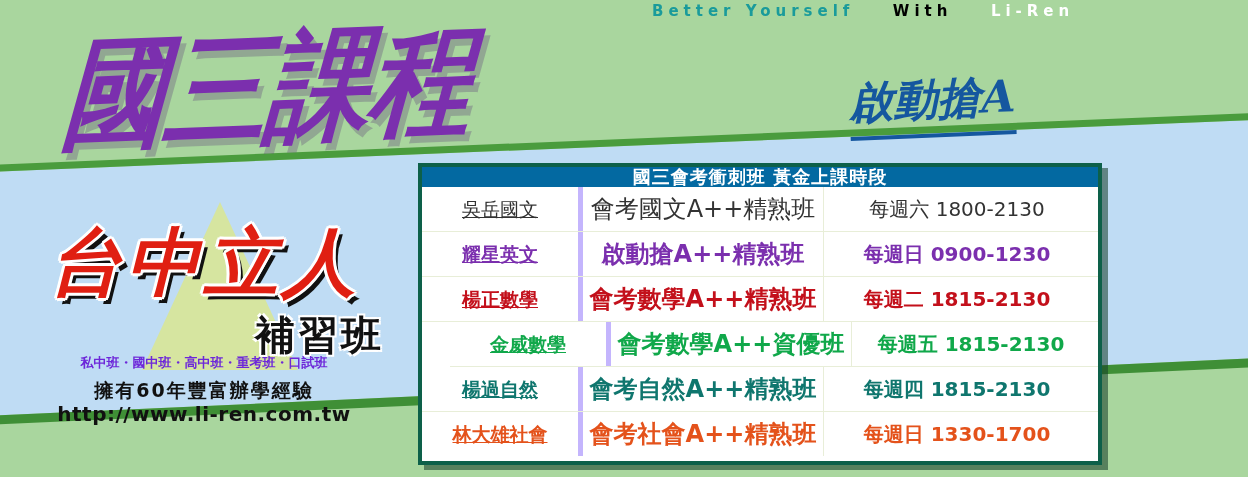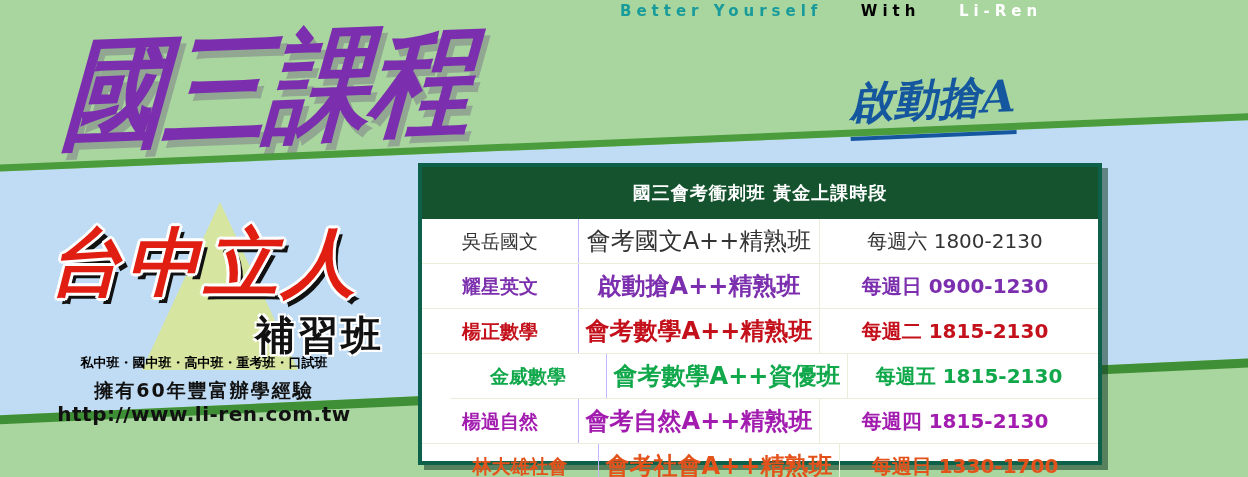--- a/index.html
+++ b/index.html
@@ -31,21 +31,21 @@
   }
 
   
   .tagline{
     position:absolute;top:2px;left:620px;width:620px;height:22px;
     letter-spacing:5px;font-size:15px;font-weight:bold;
     font-family:"DejaVu Sans","Liberation Sans",sans-serif;
     white-space:nowrap;
   }
   .tagline span{display:inline-block;vertical-align:top;}
-  .tl-1{color:#1a9b9b;}
+  .tl-1{color:#1a9b9b;margin-left:32px;}
   .tl-2{color:#000000;}
   .tl-3{color:#ffffff;}
   .tl-gap{width:18px;}
 
   
   .main-title{
     position:absolute;left:68px;top:16px;
     font-family:"DejaVu Sans","Liberation Sans",sans-serif;
     font-size:104px;font-weight:bold;
     color:#7b2fae;
@@ -96,21 +96,21 @@
     font-family:"DejaVu Sans","Liberation Sans",sans-serif;
     font-size:40px;font-weight:bold;
     color:#111;
     letter-spacing:3px;
     text-shadow:-2px -2px 0 #fff,2px -2px 0 #fff,-2px 2px 0 #fff,2px 2px 0 #fff;
     white-space:nowrap;
   }
   .logo-tags{
     position:absolute;left:6px;top:158px;width:360px;
     text-align:center;
-    font-size:13px;font-weight:bold;color:#000000;
+    font-size:13px;font-weight:bold;color:#6d28d9;
     letter-spacing:0px;white-space:nowrap;
   }
   .logo-exp{
     position:absolute;left:6px;top:182px;width:360px;
     text-align:center;
     font-size:19px;font-weight:bold;color:#111;
     letter-spacing:2px;white-space:nowrap;
   }
   .logo-url{
     position:absolute;left:6px;top:206px;width:360px;
@@ -124,33 +124,33 @@
     position:absolute;left:424px;top:168px;width:684px;height:302px;
     background:rgba(20,60,40,.55);
   }
   .table-card{
     position:absolute;left:418px;top:163px;width:684px;height:302px;
     background:#ffffff;
     border:4px solid #0d6049;
     box-sizing:border-box;
   }
   .table-head{
-    height:52px;background:#14532d;
+    height:20px;background:#0369a1;
     display:flex;align-items:center;justify-content:center;
     color:#ffffff;font-size:18px;font-weight:bold;letter-spacing:1px;
   }
   .table-body{display:block;}
   .trow{
     display:flex;height:44px;align-items:center;
     border-bottom:1px solid #e8eed8;
   }
-  .trow:last-child{border-bottom:none;padding-left:20px;}
+  .trow:last-child{border-bottom:none;}
   .c-teacher{
     width:156px;text-align:center;font-size:19px;font-weight:bold;
-    border-right:1px solid #c4b5fd;line-height:44px;
+    border-right:5px solid #c4b5fd;line-height:44px;text-decoration:underline;
   }
   .c-course{
     width:240px;text-align:center;font-size:24px;font-weight:bold;
     border-right:1px solid #e8eed8;line-height:44px;
   }
   .c-time{
     flex:1;text-align:center;font-size:20px;font-weight:bold;
     line-height:44px;padding-right:8px;
   }
   
@@ -202,21 +202,21 @@
         <div class="trow r2" style="color: rgb(195, 16, 27);">
           <div class="c-teacher">楊正數學</div>
           <div class="c-course">會考數學A++精熟班</div>
           <div class="c-time">每週二 1815-2130</div>
         </div>
         <div class="trow r3" style="color: rgb(16, 168, 74); margin-left: 28px;">
           <div class="c-teacher">金威數學</div>
           <div class="c-course">會考數學A++資優班</div>
           <div class="c-time">每週五 1815-2130</div>
         </div>
-        <div class="trow r4" style="color: #a21caf; align-items: flex-end;">
+        <div class="trow r4" style="color: #0f766e; align-items: flex-end;">
           <div class="c-teacher">楊過自然</div>
           <div class="c-course">會考自然A++精熟班</div>
           <div class="c-time">每週四 1815-2130</div>
         </div>
         <div class="trow r5" style="color: rgb(228, 82, 27);">
           <div class="c-teacher">林大雄社會</div>
           <div class="c-course">會考社會A++精熟班</div>
           <div class="c-time">每週日 1330-1700</div>
         </div>
       </div>

